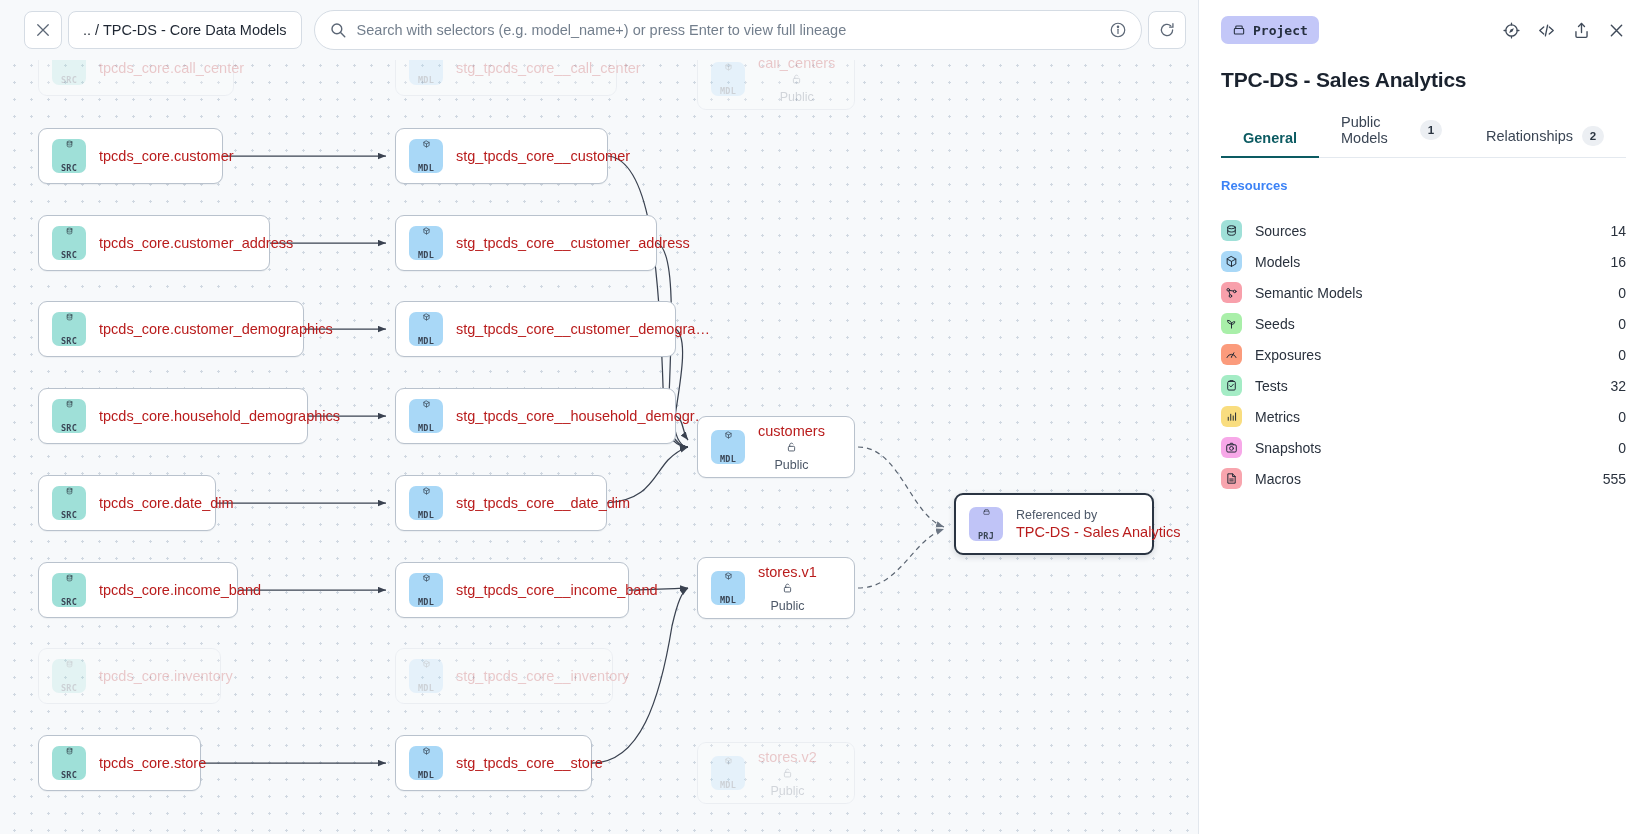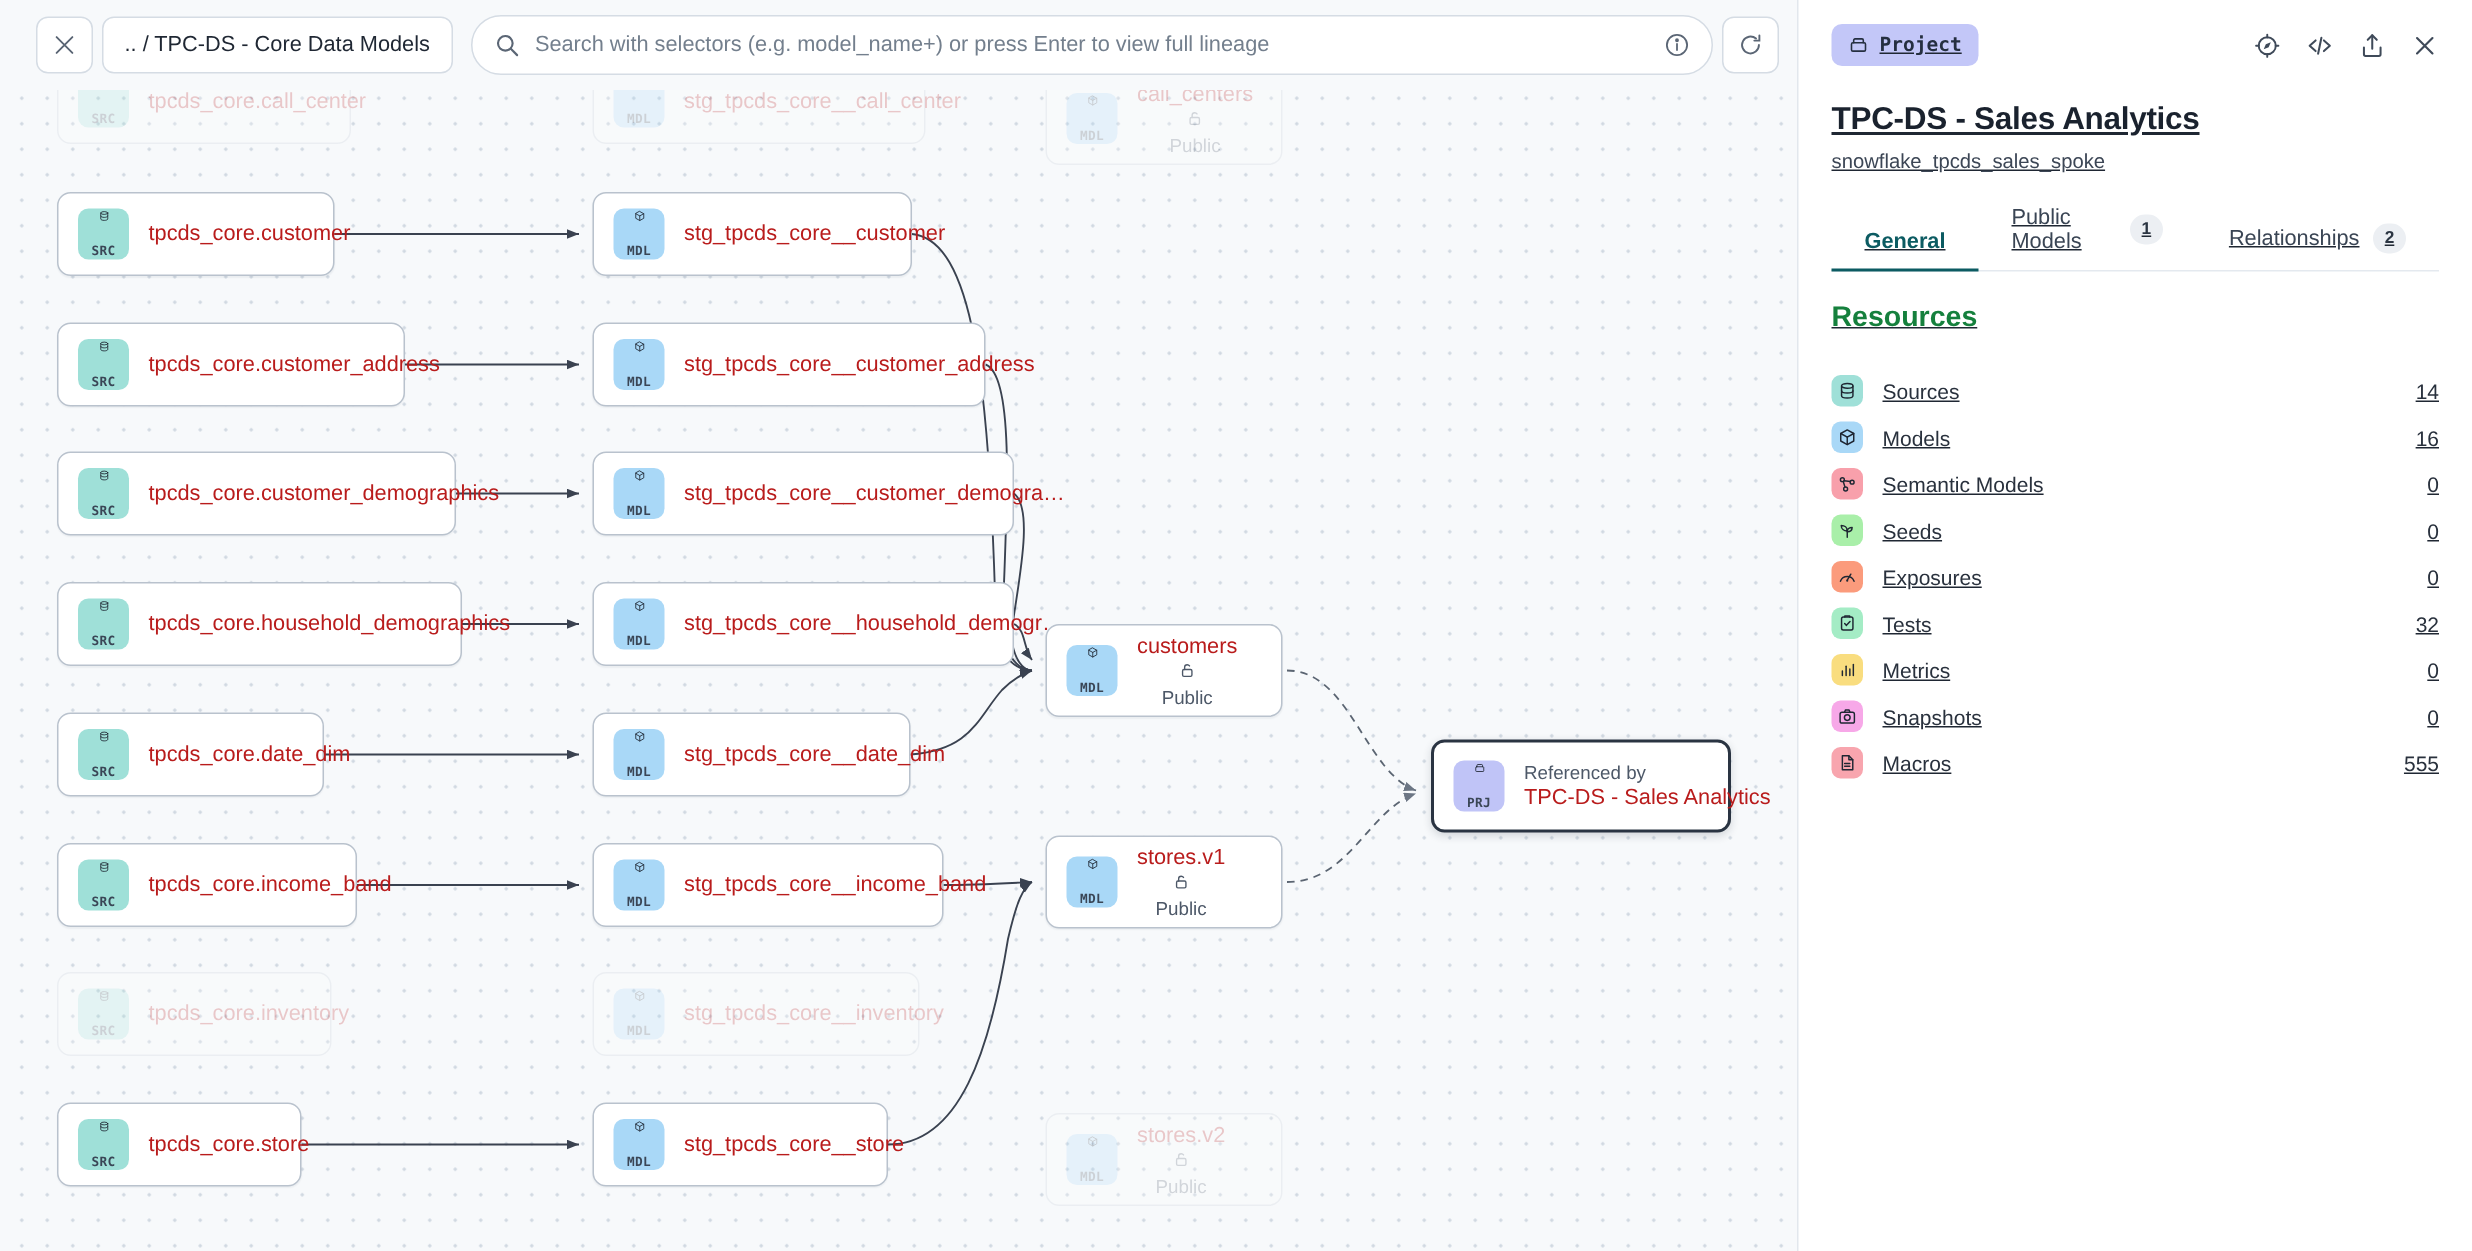--- a/index.html
+++ b/index.html
@@ -110,21 +110,20 @@
   .node-kicker { font-size: 12.5px; color: #4d5868; white-space: nowrap; }
   .lock-ic { width: 11px; height: 12px; display:block; }
 
   
   #panel {
     position: relative;
     flex: 0 0 450px; width: 450px; height: 834px;
     background: #ffffff;
     border-left: 1px solid #e2e7ed;
     padding: 0 22px;
-    text-decoration: underline;
   }
   #panel-head {
     height: 60px; display: flex; align-items: center; gap: 8px;
   }
   #project-chip {
     display: inline-flex; align-items: center; gap: 7px;
     background: #c3c7f8; color: #252f40;
     border-radius: 7px; height: 28px; padding: 0 11px;
     font-family: "DejaVu Sans Mono", monospace; font-size: 13px; font-weight: 700;
     cursor: pointer;
@@ -156,21 +155,21 @@
   }
   .tab.active { color: #0c5b62; font-weight: 700; border-bottom-color: #0c5b62; }
   .tab-count {
     background: #eceff3; color: #2b3542; border-radius: 10px;
     min-width: 22px; height: 20px; padding: 0 7px;
     display: inline-flex; align-items: center; justify-content: center;
     font-size: 11.5px; font-weight: 600;
   }
 
   #resources-label {
-    margin-top: 20px; font-size: 19px; font-weight: 700; color: #15803d;
+    margin-top: 20px; font-size: 13px; font-weight: 700; color: #3b82f6;
   }
   #resource-list { margin-top: 22px; }
   .res-row {
     display: flex; align-items: center; gap: 13px; height: 31px;
     cursor: pointer;
   }
   .res-ic {
     width: 21px; height: 21px; border-radius: 6px; flex: 0 0 21px;
     display: flex; align-items: center; justify-content: center;
   }
@@ -609,21 +608,20 @@
             <path d="M8.2 7 L12 3.2 L15.8 7"></path>
           <path d="M5 13.5 L5 19.2 C5 20 5.6 20.6 6.4 20.6 L17.6 20.6 C18.4 20.6 19 20 19 19.2 L19 13.5"></path>
         </svg>
         <svg class="head-ic" viewBox="0 0 24 24" fill="none" stroke="currentColor" stroke-width="1.8" stroke-linecap="round">
           <path d="M5.5 5.5 L18.5 18.5 M18.5 5.5 L5.5 18.5"></path>
         </svg>
       </div>
     </div>
 
     <div id="panel-title">TPC-DS - Sales Analytics</div>
-    <div id="panel-subtitle">snowflake_tpcds_sales_spoke</div>
 
 
     <div id="tabs">
         <div class="tab active">
           <span>General</span>
         </div>
         <div class="tab">
           <span>Public Models</span>
           <span class="tab-count">1</span>
         </div>

